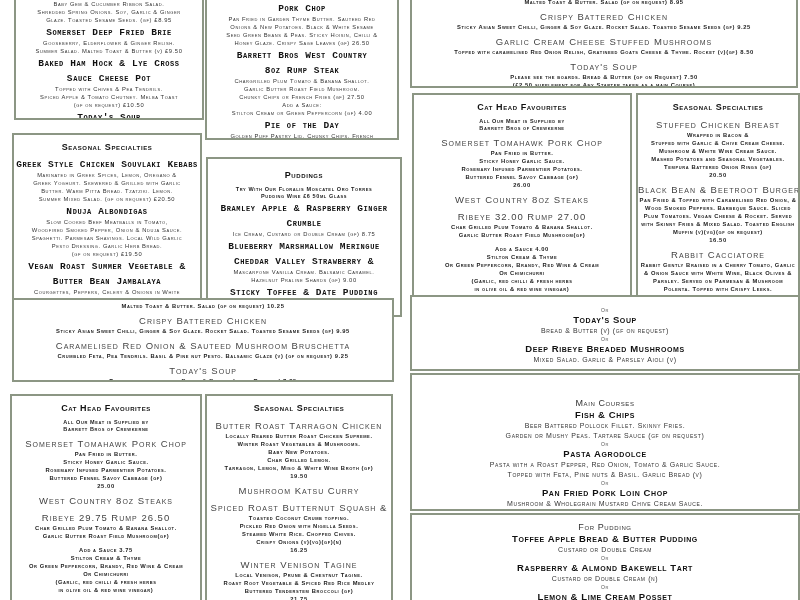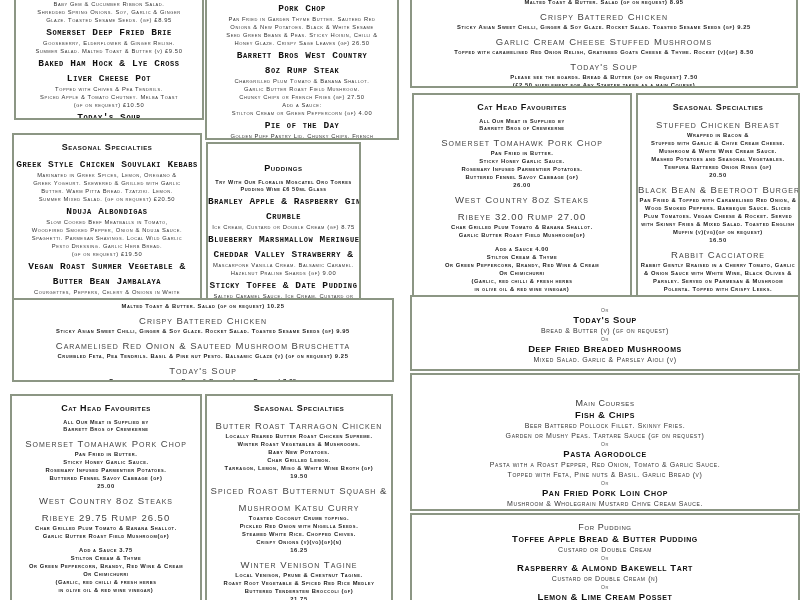--- a/index.html
+++ b/index.html
@@ -31,21 +31,21 @@
 <body>
 
 <div class="card" style="left:14px; top:-4px; width:190px; height:124px; padding-top:2px;">
     <div class="line desc">Baby Gem &amp; Cucumber Ribbon Salad.</div>
     <div class="line desc">Shredded Spring Onions. Soy, Garlic &amp; Ginger</div>
     <div class="line desc">Glaze. Toasted Sesame Seeds. (gf) £8.95</div>
     <div class="line dish">Somerset Deep Fried Brie</div>
     <div class="line desc">Gooseberry, Elderflower &amp; Ginger Relish.</div>
     <div class="line desc">Summer Salad. Malted Toast &amp; Butter (v) £9.50</div>
     <div class="line dish">Baked Ham Hock &amp; Lye Cross</div>
-    <div class="line dish">Liver Cheese Pot</div>
+    <div class="line dish">Sauce Cheese Pot</div>
     <div class="line desc">Topped with Chives &amp; Pea Tendrils.</div>
     <div class="line desc">Spiced Apple &amp; Tomato Chutney. Melba Toast</div>
     <div class="line desc">(gf on request) £10.50</div>
     <div class="line dish">Today's Soup</div>
   </div>
 
 <div class="card" style="left:205px; top:-4px; width:194px; height:144px; padding-top:2px;">
     <div class="line dish">Pork Chop</div>
     <div class="line desc">Pan Fried in Garden Thyme Butter. Sauteed Red</div>
     <div class="line desc">Onions &amp; New Potatoes. Black &amp; White Sesame</div>
@@ -86,21 +86,21 @@
     <div class="line desc">Spaghetti. Parmesan Shavings. Local Wild Garlic</div>
     <div class="line desc">Pesto Dressing. Garlic Herb Bread.</div>
     <div class="line desc">(gf on request) £19.50</div>
     <div class="line dish">Vegan Roast Summer Vegetable &amp;</div>
     <div class="line dish">Butter Bean Jambalaya</div>
     <div class="line desc">Courgettes, Peppers, Celery &amp; Onions in White</div>
     <div class="line desc">Basmati Rice with a Tomato, Garlic &amp; Smoked</div>
     <div class="line desc">Paprika Sauce. Topped with Toasted Flaked</div>
   </div>
 
-<div class="card" style="left:206px; top:142px; width:155px; height:160px; padding-top:16px;">
+<div class="card" style="left:206px; top:157px; width:196px; height:160px; padding-top:8px;">
     <div class="line sec">Puddings</div>
     <div class="line note">Try With Our Floralis Moscatel Oro Torres</div>
     <div class="line note">Pudding Wine £6 50ml Glass</div>
     <div class="line dish">Bramley Apple &amp; Raspberry Ginger</div>
     <div class="line dish">Crumble</div>
     <div class="line desc">Ice Cream, Custard or Double Cream (gf) 8.75</div>
     <div class="line dish">Blueberry Marshmallow Meringue</div>
     <div class="line dish">Cheddar Valley Strawberry &amp;</div>
     <div class="line desc">Mascarpone Vanilla Cream. Balsamic Caramel.</div>
     <div class="line desc">Hazelnut Praline Shards (gf) 9.00</div>
@@ -167,21 +167,21 @@
     <div class="line descb">Crumbled Feta, Pea Tendrils. Basil &amp; Pine nut Pesto. Balsamic Glaze (v) (gf on request) 9.25</div>
     <div class="line dishlight">Today's Soup</div>
     <div class="line descb">Please see the boards. Bread &amp; Butter (gf on Request) 7.85</div>
   </div>
 
 <div class="card" style="left:410px; top:295px; width:390px; height:76px; padding-top:10px;">
     <div class="line or">Or</div>
     <div class="line dish-m">Today's Soup</div>
     <div class="line desc-m">Bread &amp; Butter  (v) (gf on request)</div>
     <div class="line or">Or</div>
-    <div class="line dish-m">Deep Fried Breaded Mushrooms</div>
+    <div class="line dish-m">Deep Ribeye Breaded Mushrooms</div>
     <div class="line desc-m">Mixed Salad. Garlic &amp; Parsley Aioli (v)</div>
   </div>
 
 <div class="card" style="left:410px; top:373px; width:390px; height:138px; padding-top:22px;">
     <div class="line big">Main Courses</div>
     <div class="line dish-m">Fish &amp; Chips</div>
     <div class="line desc-m">Beer Battered Pollock Fillet. Skinny Fries.</div>
     <div class="line desc-m">Garden or Mushy Peas. Tartare Sauce (gf on request)</div>
     <div class="line or">Or</div>
     <div class="line dish-m">Pasta Agrodolce</div>
@@ -230,22 +230,22 @@
 
 <div class="card" style="left:205px; top:394px; width:188px; height:210px; padding-top:4px;">
     <div class="line sec">Seasonal Specialties</div>
     <div class="line dishlight">Butter Roast Tarragon Chicken</div>
     <div class="line descb">Locally Reared Butter Roast Chicken Supreme.</div>
     <div class="line descb">Winter Roast Vegetables &amp; Mushrooms.</div>
     <div class="line descb">Baby New Potatoes.</div>
     <div class="line descb">Char Grilled Lemon.</div>
     <div class="line descb">Tarragon, Lemon, Miso &amp; White Wine Broth (gf)</div>
     <div class="line descb">19.50</div>
+    <div class="line dishlight">Mushroom Katsu Curry</div>
     <div class="line dishlight">Spiced Roast Butternut Squash &amp;</div>
-    <div class="line dishlight">Mushroom Katsu Curry</div>
     <div class="line descb">Toasted Coconut Crumb topping.</div>
     <div class="line descb">Pickled Red Onion with Nigella Seeds.</div>
     <div class="line descb">Steamed White Rice. Chopped Chives.</div>
     <div class="line descb">Crispy Onions (v)(vg)(gf)(n)</div>
     <div class="line descb">16.25</div>
     <div class="line dishlight">Winter Venison Tagine</div>
     <div class="line descb">Local Venison, Prune &amp; Chestnut Tagine.</div>
     <div class="line descb">Roast Root Vegetable &amp; Spiced Red Rice Medley</div>
     <div class="line descb">Buttered Tenderstem Broccoli (gf)</div>
     <div class="line descb">21.75</div>

